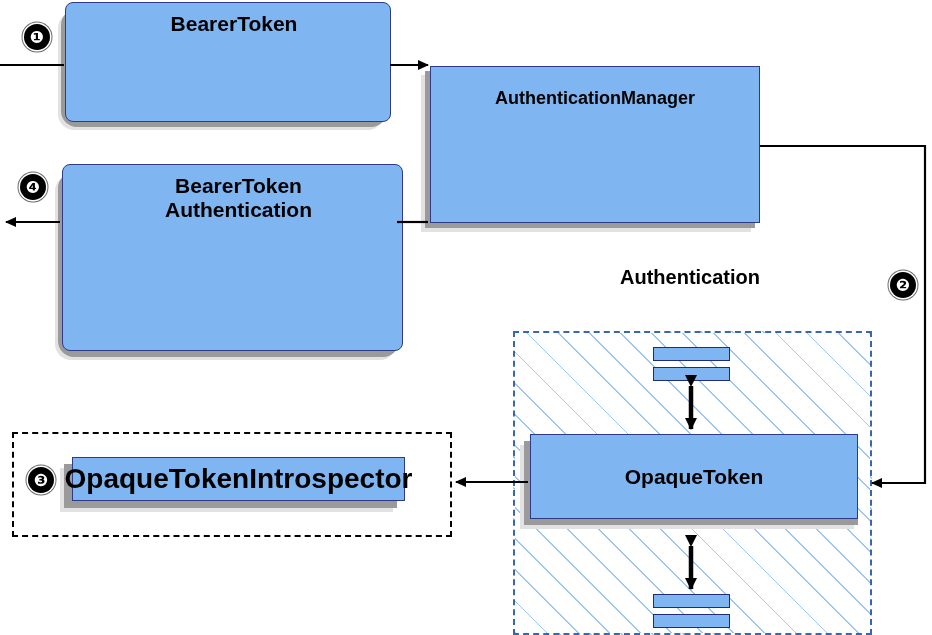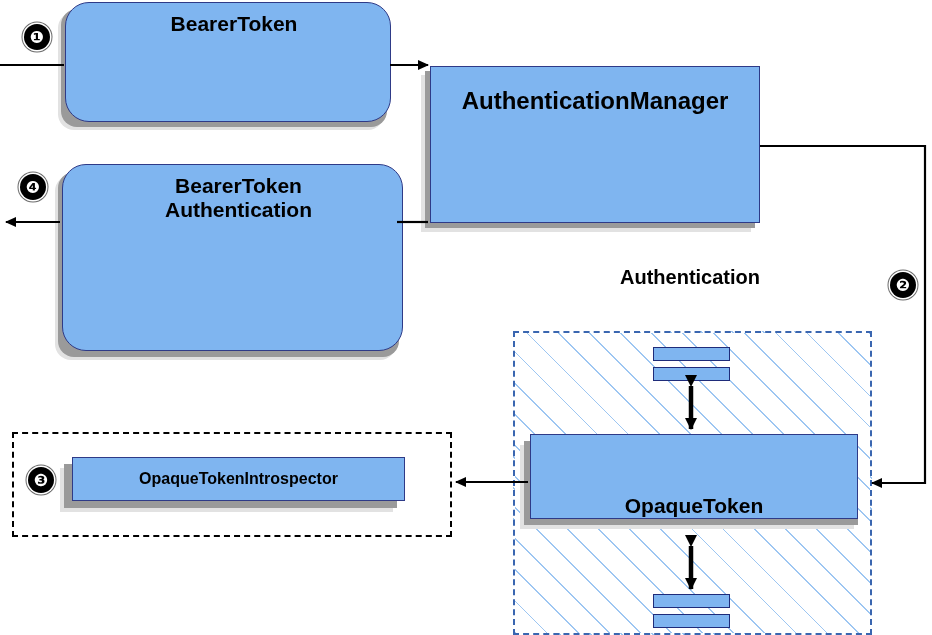--- a/index.html
+++ b/index.html
@@ -3,21 +3,21 @@
 <meta charset="utf-8">
 <style>
   html,body{margin:0;padding:0;background:#ffffff;}
   body{width:932px;height:635px;font-family:"Liberation Sans","DejaVu Sans",sans-serif;}
   #canvas{position:relative;width:932px;height:635px;overflow:hidden;background:#fff;}
 
   
   .node{position:absolute;box-sizing:border-box;background:#7FB5F0;border:1.6px solid #2E3A87;
         display:flex;align-items:center;justify-content:center;text-align:center;
         font-weight:bold;color:#000;line-height:1.12;}
-  .node.rounded{border-radius:24px;padding-left:12px;}
+  .node.rounded{border-radius:8px;padding-left:12px;}
   .shadow{position:absolute;background:#9a9a9a;z-index:0;}
   .shadow2{position:absolute;background:#e2e2e2;z-index:0;}
   .shadow.rounded{border-radius:16px;}
   .shadow2.rounded{border-radius:16px;}
 
   
   .hatch{position:absolute;box-sizing:border-box;background-color:#ffffff;
          background-image:repeating-linear-gradient(45deg,
             #9dc6f2 0px,#9dc6f2 1.1px,transparent 1.1px,transparent 13px);
          border:1.6px solid #2E3A87;display:flex;align-items:center;justify-content:center;
@@ -83,34 +83,34 @@
   <div class="dashgroup dash-blue" style="left:513px;top:331px;width:359px;height:304px;z-index:1;"></div>
 
   <div class="bar" style="left:653px;top:347px;width:77px;height:14px;z-index:4;"></div>
   <div class="bar" style="left:653px;top:367px;width:77px;height:14px;z-index:4;"></div>
 
   <div class="bar" style="left:653px;top:594px;width:77px;height:14px;z-index:4;"></div>
   <div class="bar" style="left:653px;top:614px;width:77px;height:14px;z-index:4;"></div>
 
   <div class="shadow2" style="left:520px;top:445px;width:334px;height:84px;z-index:2;"></div>
   <div class="shadow" style="left:524px;top:441px;width:334px;height:84px;z-index:2;"></div>
-  <div class="node" style="left:530px;top:434px;width:328px;height:85px;font-size:21px;flex-direction:column;z-index:5;justify-content:flex-end;">
+  <div class="node" style="left:530px;top:434px;width:328px;height:85px;font-size:21px;flex-direction:column;z-index:5;">
     <div>OpaqueToken</div>
   </div>
 
   <div class="dashgroup dash-black" style="left:12px;top:432px;width:440px;height:105px;z-index:1;"></div>
   <div class="shadow2" style="left:60px;top:468px;width:333px;height:44px;z-index:2;"></div>
   <div class="shadow" style="left:64px;top:464px;width:333px;height:44px;z-index:2;"></div>
-  <div class="node" style="left:72px;top:457px;width:333px;height:44px;font-size:16px;z-index:5;">
+  <div class="node" style="left:72px;top:457px;width:333px;height:44px;font-size:28px;z-index:5;">
     <span>OpaqueTokenIntrospector</span>
   </div>
 
   <div class="shadow2" style="left:421px;top:75px;width:330px;height:157px;z-index:2;"></div>
   <div class="shadow" style="left:425px;top:71px;width:330px;height:157px;z-index:2;"></div>
-  <div class="node" style="left:430px;top:66px;width:330px;height:157px;font-size:24px;
+  <div class="node" style="left:430px;top:66px;width:330px;height:157px;font-size:18px;
               align-items:flex-start;justify-content:center;padding-top:21px;z-index:5;">
     <span>AuthenticationManager</span>
   </div>
   <div class="hatch" style="left:470px;top:125px;width:252px;height:84px;font-size:21px;">
     <span>ProviderManager</span>
   </div>
 
   <div class="shadow2 rounded" style="left:58px;top:12px;width:326px;height:118px;z-index:2;"></div>
   <div class="shadow rounded" style="left:61px;top:9px;width:326px;height:118px;z-index:2;"></div>
   <div class="node rounded" style="left:65px;top:2px;width:326px;height:120px;font-size:21px;

